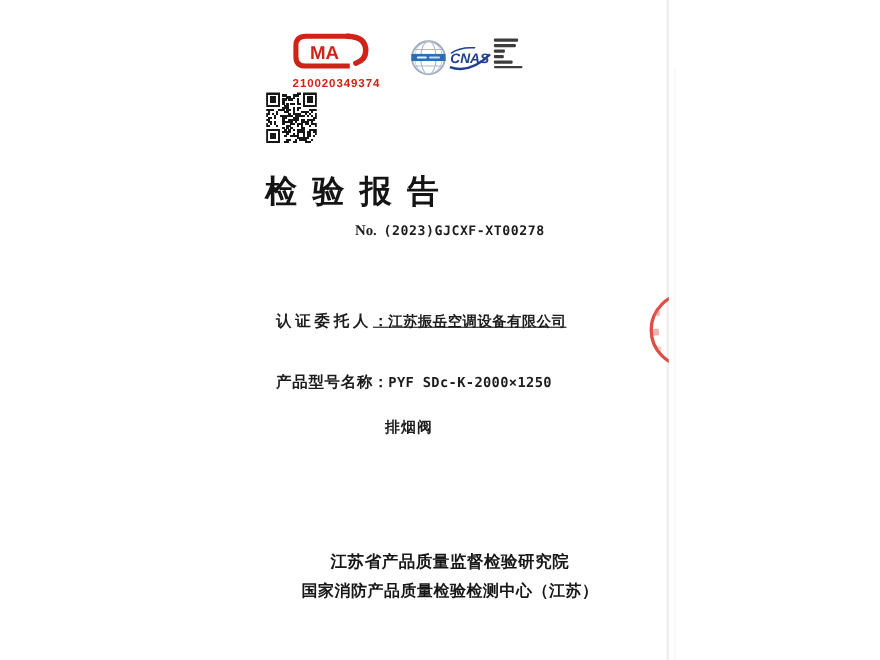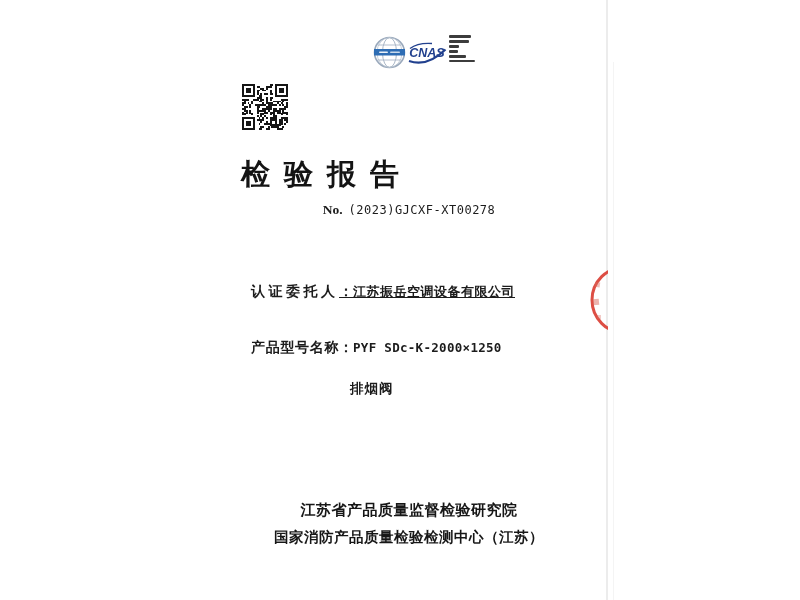--- a/index.html
+++ b/index.html
@@ -25,21 +25,21 @@
   .qr{left:242px;top:84px;}
 
   
   .title{
     left:0;top:155px;width:640px;text-align:center;
     font-size:29px;font-weight:bold;letter-spacing:14px;text-indent:14px;
     color:#141414;
   }
   .no-line{left:0;top:199px;width:800px;text-align:center;transform:translateX(9px);}
   .no-label{font-family:"Liberation Serif","DejaVu Serif",serif;font-weight:bold;font-size:13.5px;margin-right:6px;text-align:center;}
-  .no-value{font-family:"DejaVu Sans Mono","Liberation Mono",monospace;font-size:12px;font-weight:400;letter-spacing:0.5px;}
+  .no-value{font-family:"DejaVu Sans Mono","Liberation Mono",monospace;font-size:12px;font-weight:700;letter-spacing:0.5px;}
 
   
   .field{left:251px;white-space:nowrap;}
   .flabel{display:inline-block;width:88px;font-weight:bold;font-size:14px;vertical-align:middle;}
   .ls5{letter-spacing:3.5px;}
   .ls6{letter-spacing:0.7px;}
   .ls4{letter-spacing:8px;}
   .colon{font-weight:bold;font-size:14px;}
   .fvalue{font-weight:bold;font-size:13px;letter-spacing:0.5px;}
   .fvalue-mono{font-family:"DejaVu Sans Mono","Liberation Mono",monospace;font-weight:bold;font-size:12.5px;letter-spacing:0.3px;}
@@ -58,20 +58,28 @@
   .stamp{left:586px;top:262px;}
 </style>
 </head>
 <body>
 
 <div class="canvas">
 
   <div class="abs edge1"></div>
   <div class="abs edge2"></div>
 
+  <div class="abs cma">
+    <svg width="70" height="36" viewBox="0 0 70 36">
+      <path d="M 52 3 H 12 Q 3 3 3 11.5 V 21.5 Q 3 30 12 30 H 52" fill="none" stroke="#cf2318" stroke-width="4.6"></path>
+      <path d="M 50 3 Q 66.5 3.5 66.5 16 Q 66.5 24.5 57.5 27.5" fill="none" stroke="#cf2318" stroke-width="5" stroke-linecap="round"></path>
+      <text x="29" y="23.5" text-anchor="middle" font-size="17" font-weight="bold" fill="#cf2318" font-family="&quot;Liberation Sans&quot;,sans-serif">MA</text>
+    </svg>
+    <div class="cma-num">210020349374</div>
+  </div>
 
   <svg class="abs globe" width="33" height="33" viewBox="0 0 33 33">
     <circle cx="16.5" cy="16.5" r="15" fill="none" stroke="#9aa9bc" stroke-width="1.6"></circle>
     <ellipse cx="16.5" cy="16.5" rx="7" ry="15" fill="none" stroke="#aab7c7" stroke-width="1"></ellipse>
     <ellipse cx="16.5" cy="16.5" rx="12.5" ry="15" fill="none" stroke="#b9c4d1" stroke-width="0.8"></ellipse>
     <path d="M 4.5 9 H 28.5 M 3 16.5 H 30 M 4.5 24 H 28.5" stroke="#aab7c7" stroke-width="0.9" fill="none"></path>
     <rect x="1" y="13" width="31" height="6.5" fill="#2e6db4"></rect>
     <rect x="6" y="15.4" width="9" height="1.7" rx="0.8" fill="#ffffff" opacity="0.9"></rect>
     <rect x="17" y="15.4" width="10" height="1.7" rx="0.8" fill="#ffffff" opacity="0.75"></rect>
   </svg>

